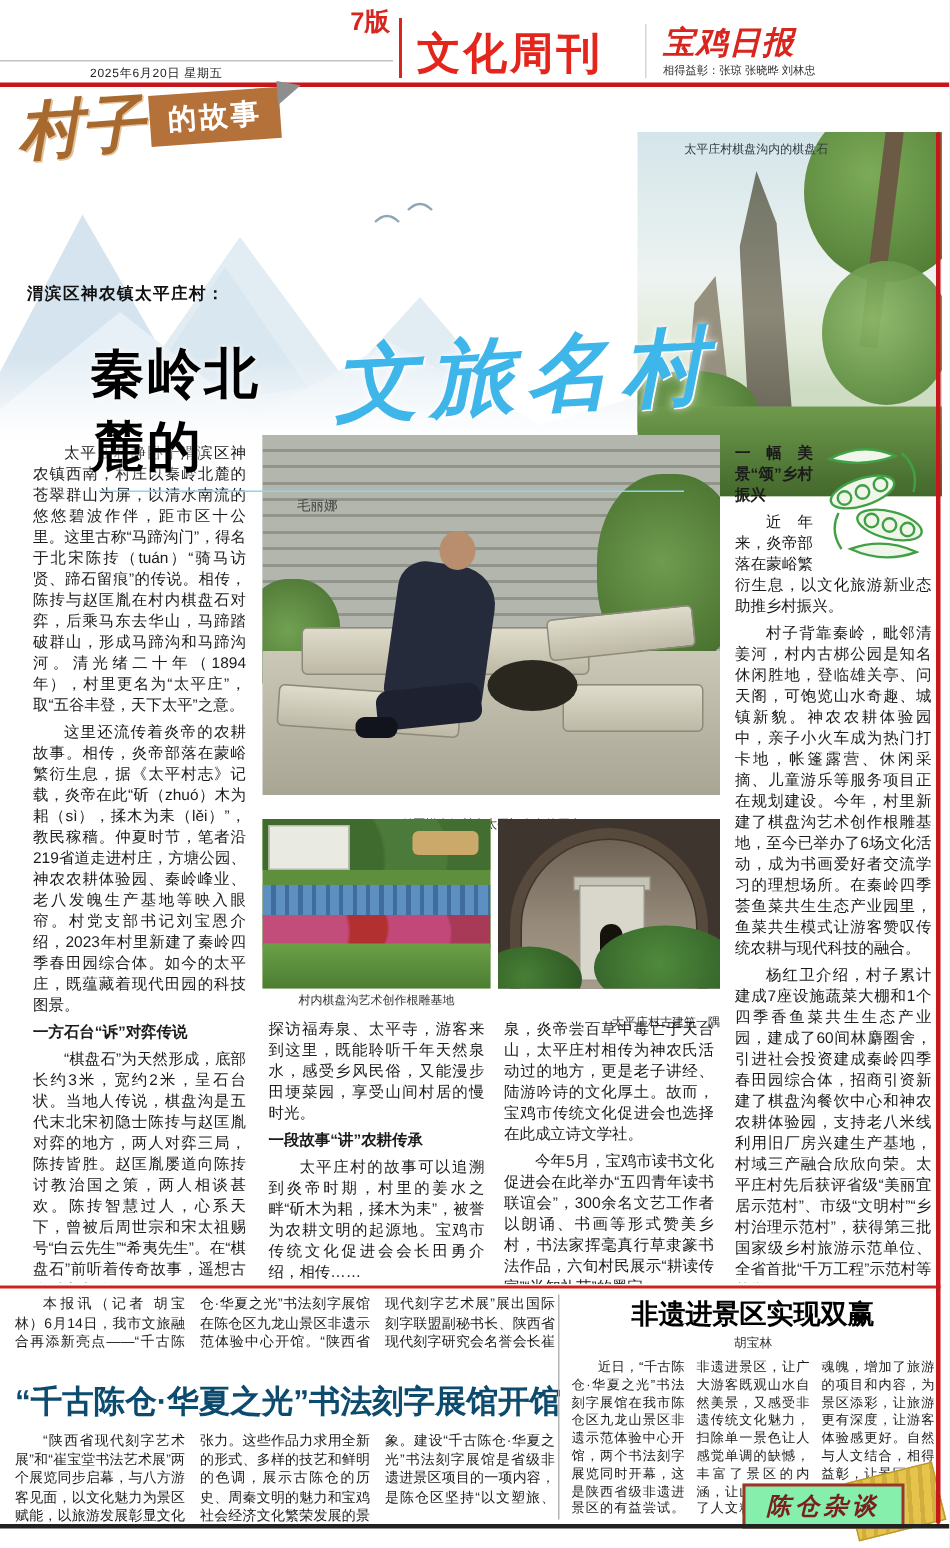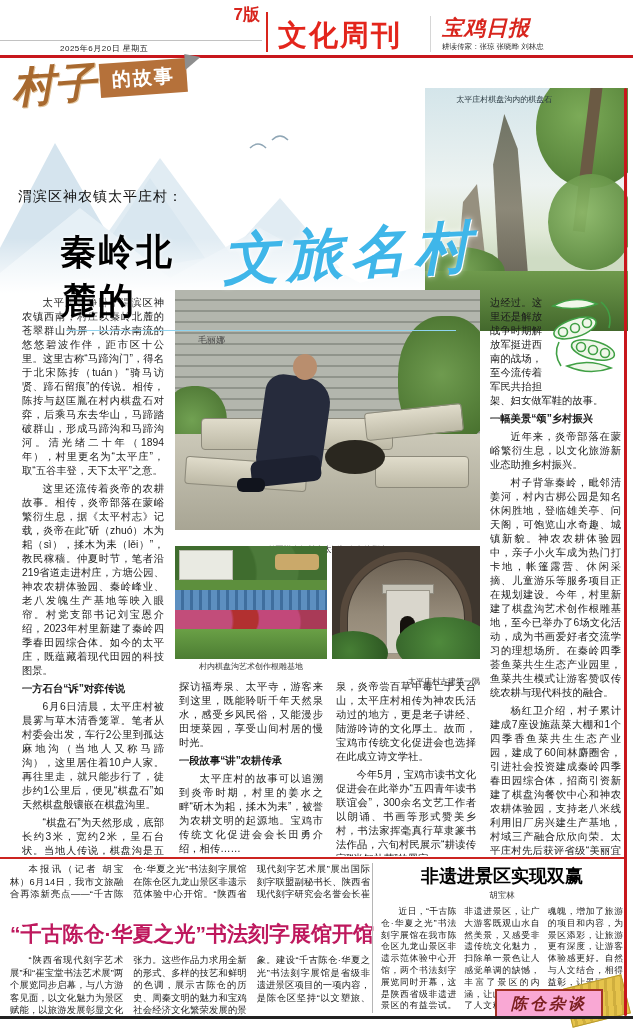--- a/index.html
+++ b/index.html
@@ -96,21 +96,21 @@
   .pr-green2{position:absolute;left:-14px;bottom:-16px;width:70px;height:44px;border-radius:50%;
              background:radial-gradient(circle at 45% 45%,#477f35,#2f5a24 80%);}
 
   .caption{font-size:8px;color:#333;position:absolute;}
   .cap-main{left:175px;top:544px;width:305px;text-align:center;}
   .cap-left{left:175px;top:661px;width:152px;text-align:center;}
   .cap-right{left:332px;top:661px;width:148px;text-align:right;margin-top:15px;}
 
   
   .headline{position:absolute;left:18px;top:188px;width:460px;z-index:5;}
-  .kicker{font-size:14px;font-weight:normal;color:#111;letter-spacing:1px;}
+  .kicker{font-size:11px;font-weight:bold;color:#111;letter-spacing:1px;}
   .title-row{display:flex;align-items:baseline;margin:2px 0 0 42px;gap:18px;}
   .title-black{font-size:36px;font-weight:900;color:#000;letter-spacing:2px;text-shadow:0 0 4px #fff;}
   .title-blue{font-size:56px;font-weight:bold;font-style:italic;color:#3fb6e9;letter-spacing:8px;
               font-family:"DejaVu Serif",serif;margin-left:10px;transform:rotate(-3deg) translateY(8px);
               text-shadow:1px 1px 0 #fff,0 0 6px rgba(255,255,255,.9);white-space:nowrap;}
   .title-underline{width:390px;height:1px;background:#8fd4f0;margin:4px 0 3px 48px;}
   .author{font-size:9px;color:#444;margin-left:180px;}
 
   
   .bodycol{position:absolute;overflow:hidden;}
@@ -122,57 +122,57 @@
   .col3{left:332px;top:676px;width:148px;height:180px;}
   .col5{left:486px;top:292px;width:139px;height:563px;}
   .leaf-illustration{float:right;width:80px;height:90px;margin:0 0 2px 3px;}
 
   .sep-red{position:absolute;left:0;top:857px;width:627px;height:2px;background:#cc2420;}
 
   
   .news{position:absolute;left:10px;top:863px;width:360px;}
   .news-top{height:50px;column-count:3;column-gap:10px;overflow:hidden;}
   .news p{font-size:9.3px;line-height:12.6px;text-align:justify;margin:0;color:#1b1b1b;text-indent:2em;}
-  .news-headline{font-size:21px;font-weight:900;color:#be185d;margin:7px 0 6px;white-space:nowrap;letter-spacing:0;}
+  .news-headline{font-size:21px;font-weight:900;color:#0c4a6e;margin:7px 0 6px;white-space:nowrap;letter-spacing:0;}
   .news-bottom{height:68px;column-count:3;column-gap:10px;overflow:hidden;}
 
   .vdivider{position:absolute;left:372px;top:863px;width:1px;height:150px;background:#b5b5b5;}
 
   
   .essay{position:absolute;left:381px;top:863px;width:242px;height:152px;}
   .essay-title{text-align:center;font-size:18px;font-weight:900;color:#000;margin:1px 0 2px;}
   .essay-author{text-align:center;font-size:8.5px;color:#333;margin:0 0 4px;}
   .essay-body{height:110px;column-count:3;column-gap:8px;overflow:hidden;}
   .essay-body p{font-size:8.8px;line-height:11.8px;text-align:justify;text-indent:2em;margin:0;color:#1b1b1b;}
   .stamp-wrap{position:absolute;right:0;bottom:-4px;width:128px;height:34px;}
   .stamp-scroll{position:absolute;right:-4px;top:-4px;width:58px;height:38px;background:#e6c44c;
                 transform:rotate(-14deg);border:1px solid #b89a2e;
                 background-image:repeating-linear-gradient(100deg,rgba(140,110,20,.25) 0 3px,transparent 3px 8px);}
-  .stamp-box{position:absolute;left:0;top:4px;width:104px;height:26px;background:#f9a8d4;border:2px solid #a33226;
+  .stamp-box{position:absolute;left:0;top:4px;width:104px;height:26px;background:#86efac;border:2px solid #a33226;
              color:#7a1f1f;font-family:"DejaVu Serif",serif;font-weight:bold;font-style:italic;
              font-size:16px;letter-spacing:3px;text-align:center;line-height:26px;}
 
   .red-right{position:absolute;left:624px;top:88px;width:3px;height:928px;background:#c8171c;border-radius:2px;}
   .bottom-black{position:absolute;left:0;top:1016px;width:633px;height:3px;background:#222;}
 </style>
 </head>
 <body>
 
 <div id="page">
 
   <div class="hdr-pageinfo">
     <div class="hdr-pageno">7版</div>
   </div>
   <div class="hdr-thinline"></div>
   <div class="hdr-date">2025年6月20日  星期五</div>
   <div class="hdr-vdiv"></div>
   <div class="hdr-section">文化周刊</div>
   <div class="hdr-vdiv2"></div>
   <div class="hdr-masthead">宝鸡日报</div>
-  <div class="hdr-editors">耕读传家：张琼  张晓晔  刘林忠</div>
+  <div class="hdr-editors">相得益彰：张琼  张晓晔  刘林忠</div>
   <div class="hdr-redline"></div>
 
   <div class="badge">
     <span class="badge-main">村子</span>
     <span class="badge-box">
       <span>的故事</span>
       <span class="badge-fold"></span>
     </span>
   </div>
 
@@ -210,21 +210,20 @@
       <span class="title-blue">文旅名村</span>
     </div>
     <div class="title-underline"></div>
     <div class="author">毛丽娜</div>
   </div>
 
   <div class="bodycol col1">
     <p>太平庄村静卧于渭滨区神农镇西南，村庄以秦岭北麓的苍翠群山为屏，以清水南流的悠悠碧波作伴，距市区十公里。这里古称“马蹄沟门”，得名于北宋陈抟（tuán）“骑马访贤、蹄石留痕”的传说。相传，陈抟与赵匡胤在村内棋盘石对弈，后乘马东去华山，马蹄踏破群山，形成马蹄沟和马蹄沟河。清光绪二十年（1894年），村里更名为“太平庄”，取“五谷丰登，天下太平”之意。</p>
     <p>这里还流传着炎帝的农耕故事。相传，炎帝部落在蒙峪繁衍生息，据《太平村志》记载，炎帝在此“斫（zhuó）木为耜（sì），揉木为耒（lěi）”，教民稼穑。仲夏时节，笔者沿219省道走进村庄，方塘公园、神农农耕体验园、秦岭峰业、老八发魄生产基地等映入眼帘。村党支部书记刘宝恩介绍，2023年村里新建了秦岭四季春田园综合体。如今的太平庄，既蕴藏着现代田园的科技图景。</p>
     <p class="subhead">一方石台“诉”对弈传说</p>
-    <p>6月6日清晨，太平庄村被晨雾与草木清香笼罩。笔者从村委会出发，车行2公里到孤达麻地沟（当地人又称马蹄沟），这里居住着10户人家。再往里走，就只能步行了，徒步约1公里后，便见“棋盘石”如天然棋盘般镶嵌在棋盘沟里。</p>
     <p>“棋盘石”为天然形成，底部长约3米，宽约2米，呈石台状。当地人传说，棋盘沟是五代末北宋初隐士陈抟与赵匡胤对弈的地方，两人对弈三局，陈抟皆胜。赵匡胤屡道向陈抟讨教治国之策，两人相谈甚欢。陈抟智慧过人，心系天下，曾被后周世宗和宋太祖赐号“白云先生”“希夷先生”。在“棋盘石”前听着传奇故事，遥想古人对弈之妙。</p>
   </div>
 
   <div class="photo photo-main">
     <div class="pm-bricks"></div>
     <div class="pm-greenR"></div>
     <div class="pm-greenL"></div>
     <div class="pm-ground"></div>
     <div class="pm-slab" style="left:26px;top:128px;width:190px;height:30px;"></div>
     <div class="pm-slab" style="left:190px;top:118px;width:96px;height:26px;transform:rotate(-6deg);"></div>
@@ -280,21 +279,20 @@
             <circle cx="42" cy="31" r="4.5"></circle>
           <ellipse cx="48" cy="58" rx="22" ry="9" transform="rotate(14 48 58)"></ellipse>
           <circle cx="36" cy="55" r="4.5"></circle>
             <circle cx="48" cy="58" r="4.5"></circle>
             <circle cx="60" cy="61" r="4.5"></circle>
           <path d="M22,74 Q44,66 66,76 Q44,84 22,74 Z"></path>
           <path d="M56,10 q12,10 8,26 M14,50 q-6,12 2,24" fill="none"></path>
         </g>
       </svg>
     </div>
-    <p class="noindent">边经过。这里还是解放战争时期解放军挺进西南的战场，至今流传着军民共抬担架、妇女做军鞋的故事。</p>
     <p class="subhead">一幅美景“颂”乡村振兴</p>
     <p>近年来，炎帝部落在蒙峪繁衍生息，以文化旅游新业态助推乡村振兴。</p>
     <p>村子背靠秦岭，毗邻清姜河，村内古梆公园是知名休闲胜地，登临雄关亭、问天阁，可饱览山水奇趣、城镇新貌。神农农耕体验园中，亲子小火车成为热门打卡地，帐篷露营、休闲采摘、儿童游乐等服务项目正在规划建设。今年，村里新建了棋盘沟艺术创作根雕基地，至今已举办了6场文化活动，成为书画爱好者交流学习的理想场所。在秦岭四季荟鱼菜共生生态产业园里，鱼菜共生模式让游客赞叹传统农耕与现代科技的融合。</p>
     <p>杨红卫介绍，村子累计建成7座设施蔬菜大棚和1个四季香鱼菜共生生态产业园，建成了60间林麝圈舍，引进社会投资建成秦岭四季春田园综合体，招商引资新建了棋盘沟餐饮中心和神农农耕体验园，支持老八米线利用旧厂房兴建生产基地，村域三产融合欣欣向荣。太平庄村先后获评省级“美丽宜居示范村”、市级“文明村”“乡村治理示范村”，获得第三批国家级乡村旅游示范单位、全省首批“千万工程”示范村等荣誉。</p>
 
   </div>
 
   <div class="sep-red"></div>
 
   <div class="news">

